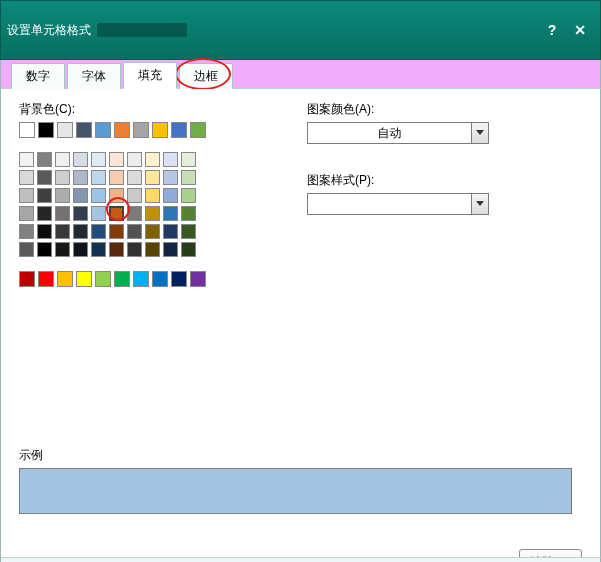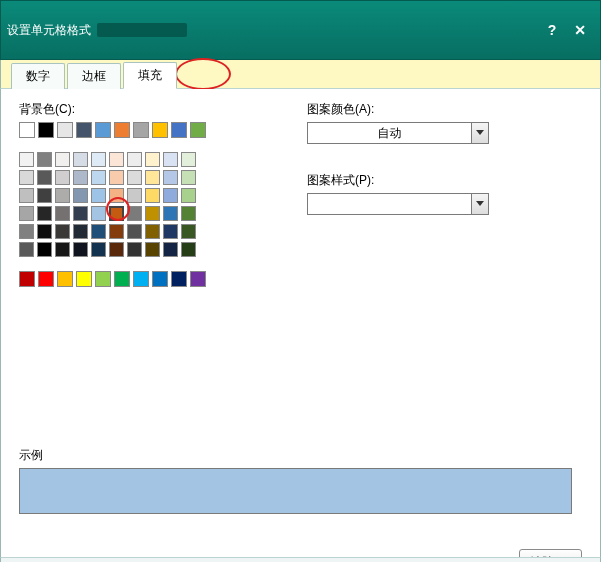--- a/index.html
+++ b/index.html
@@ -2,21 +2,21 @@
 <html><head>
 <meta charset="utf-8">
 <style>
   html,body{margin:0;padding:0;font-family:"Microsoft YaHei","SimSun",Arial,sans-serif;font-size:12px;background:#fff}
   body{width:601px;height:562px;overflow:hidden}
   .titlebar{height:26px;background:linear-gradient(#0a8a7a,#076e62);color:#fff;display:flex;align-items:center;padding:16px 6px;border:1px solid #055a50}
   .titlebar .title{flex:0 0 auto;font-size:12px;margin-right:6px}
   .titlebar .blur{flex:0 0 auto;width:90px;height:14px;background:#055a50;border-radius:2px;filter:blur(0.5px)}
   .titlebar .spacer{flex:1}
   .titlebar .winbtn{width:28px;height:18px;display:flex;align-items:center;justify-content:center;color:#fff;font-weight:bold;font-size:14px;cursor:default}
-  .tabstrip{height:28px;background:#fef9c3;border-bottom:1px solid #bcd4d1;display:flex;align-items:flex-end;padding-left:10px;position:relative;border-left:1px solid #9ab7b3;border-right:1px solid #9ab7b3}
+  .tabstrip{height:28px;background:#f0abfc;border-bottom:1px solid #bcd4d1;display:flex;align-items:flex-end;padding-left:10px;position:relative;border-left:1px solid #9ab7b3;border-right:1px solid #9ab7b3}
   .tab{padding:4px 14px;border:1px solid #a9c3c0;border-bottom:none;margin-right:2px;background:#f7fbfa;position:relative;top:1px;border-radius:2px 2px 0 0;cursor:default}
   .tab.active{background:#fff;border-bottom:1px solid #fff;top:1px;z-index:2}
   .red-oval{position:absolute;border:2px solid #d22;border-radius:50%/50%;pointer-events:none}
   .panel{padding:12px 18px 10px 18px;border-left:1px solid #9ab7b3;border-right:1px solid #9ab7b3;height:calc(562px - 26px - 28px - 40px);box-sizing:border-box;position:relative;background:#fff}
   .cols{display:flex}
   .leftcol{width:260px}
   .rightcol{flex:1;margin-left:28px}
   .lbl{margin-bottom:4px}
   .combo{display:flex;width:180px;border:1px solid #7a7a7a;height:20px;background:#fff}
   .combo .val{flex:1;line-height:20px;padding:0 6px;text-align:center}
@@ -44,22 +44,23 @@
 <div class="titlebar">
   <span class="title">设置单元格格式</span>
   <span class="blur"></span>
   <span class="spacer"></span>
   <span class="winbtn">?</span>
   <span class="winbtn">✕</span>
 </div>
 
 <div class="tabstrip">
   <div class="tab">数字</div>
+  <div class="tab">字体</div>
+  <div class="tab active">填充</div>
   <div class="tab">边框</div>
-  <div class="tab active">填充</div>
   <div class="red-oval" style="left:174px;top:-2px;width:52px;height:28px"></div>
 </div>
 
 <div class="panel">
   <div class="cols">
     <div class="leftcol">
       <div class="lbl">背景色(C):</div>
       <div class="palette" id="palette" style="position:relative">
 
         <div class="prow large">

